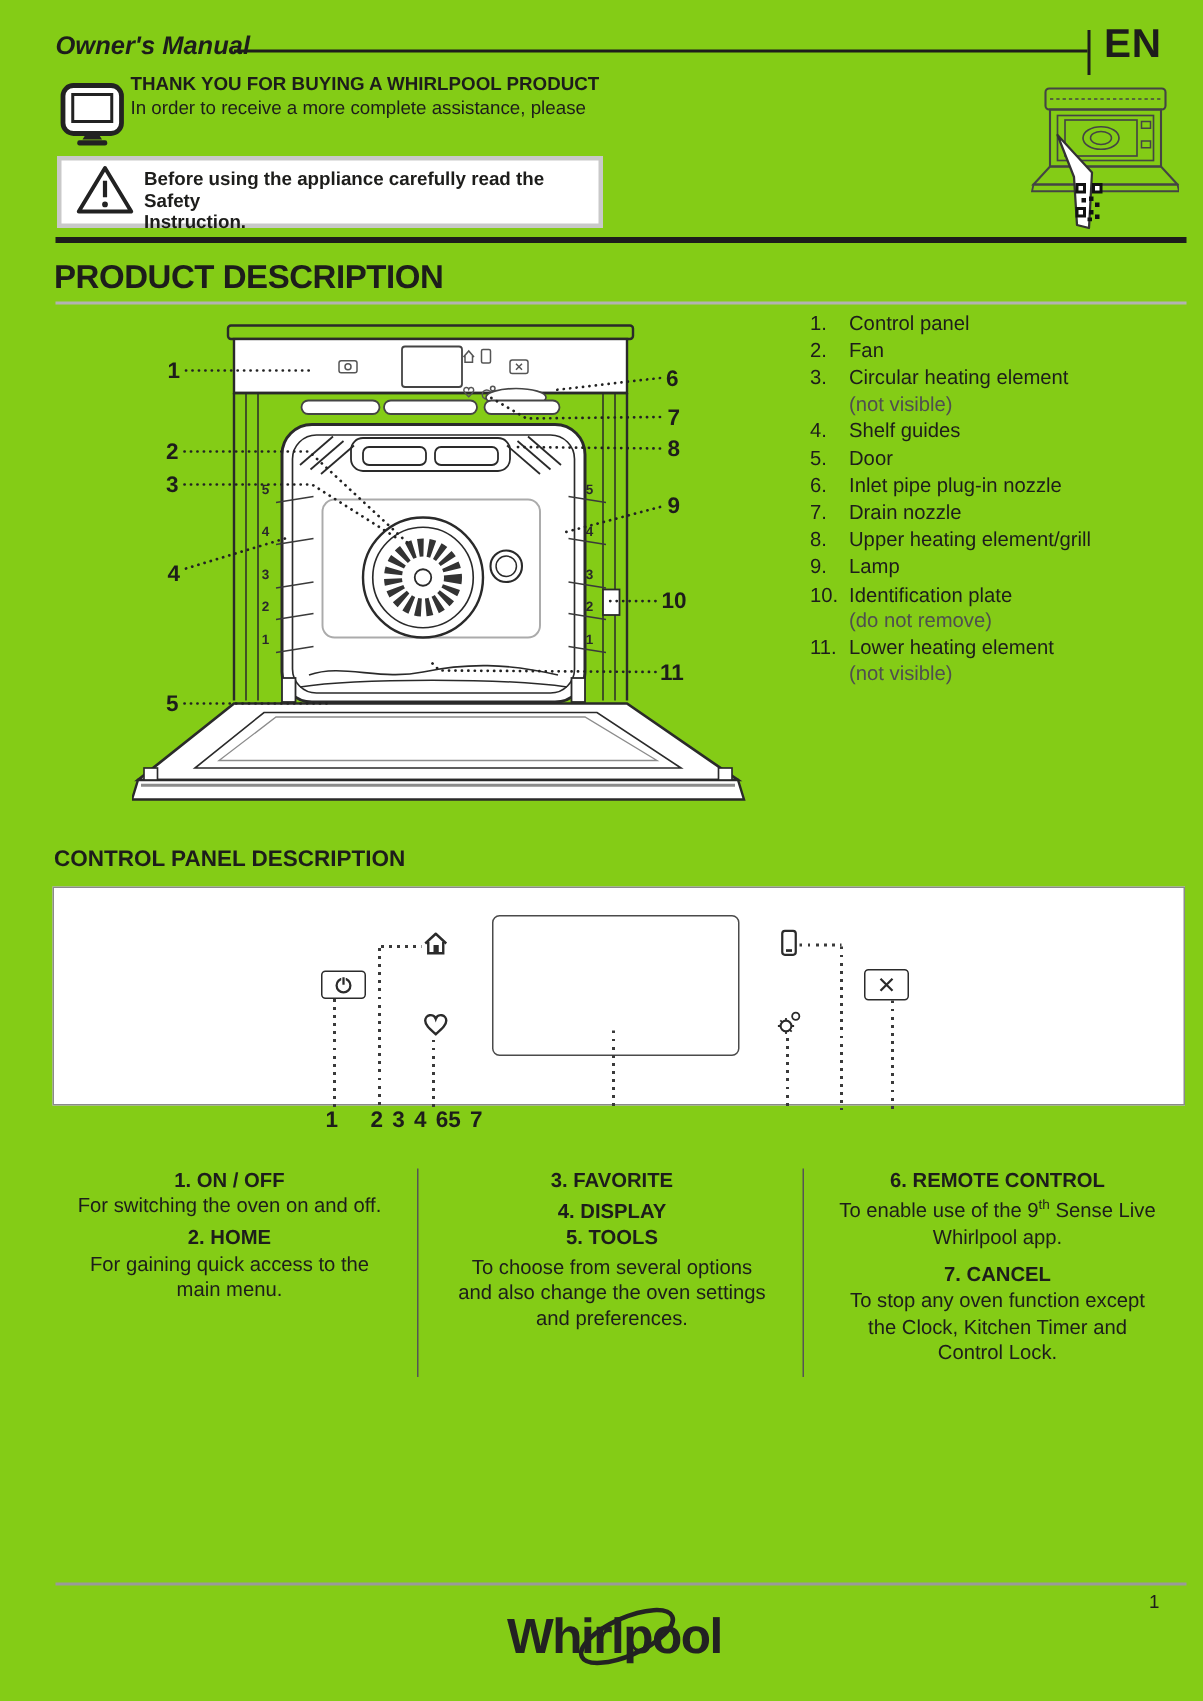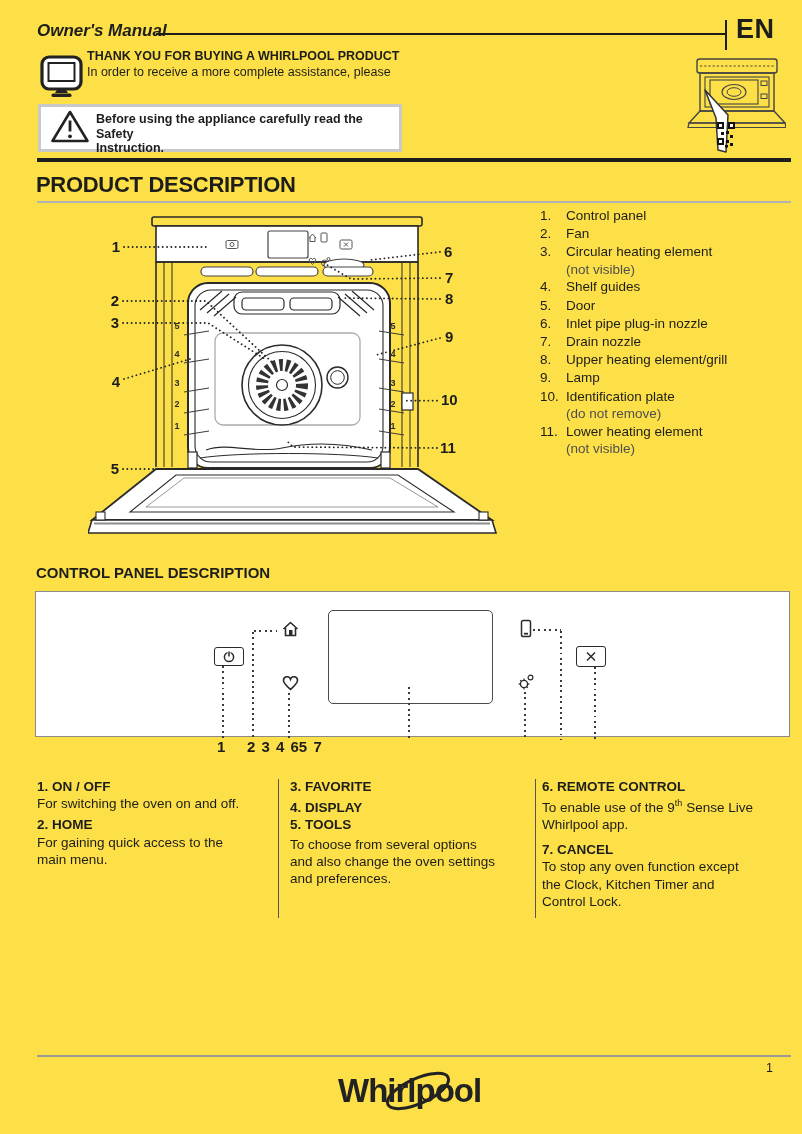--- a/index.html
+++ b/index.html
@@ -1,16 +1,16 @@
 <!DOCTYPE html>
 <html><head>
 <meta charset="utf-8">
 <style>
   html,body{margin:0;padding:0;background:#fff;}
-  .page{position:relative;width:802px;height:1134px;background:#fde047;overflow:hidden;
+  .page{position:relative;width:802px;height:1134px;background:#84cc16;overflow:hidden;
         font-family:"Liberation Sans",sans-serif;color:#1d1d1b;}
   .abs{position:absolute;}
   .pre{white-space:pre-line;}
   .b{font-weight:bold;}
 
   
   .owners{left:37px;top:21px;font-style:italic;font-weight:bold;font-size:17px;}
   .hrule1{left:156px;top:33px;width:569px;height:2px;background:#1d1d1b;}
   .vtick{left:725px;top:20px;width:2px;height:30px;background:#1d1d1b;}
   .lang{left:736px;top:14px;font-weight:bold;font-size:27px;letter-spacing:0.5px;}
@@ -40,21 +40,21 @@
   .dv{position:absolute;width:1.9px;background:repeating-linear-gradient(#3a3a3a 0 1.9px,transparent 1.9px 5.4px);}
   .dh{position:absolute;height:1.9px;background:repeating-linear-gradient(to right,#3a3a3a 0 1.9px,transparent 1.9px 5.4px);}
   .fig-num{position:absolute;font-weight:bold;font-size:15px;}
   .cluster{word-spacing:2px;}
 
   
   .div1{left:278px;top:779px;width:1.2px;height:139px;background:#555;}
   .div2{left:535px;top:779px;width:1.2px;height:139px;background:#555;}
   .legcol{font-size:13.5px;line-height:17.2px;}
   .leg-title{font-weight:bold;}
-  .leg-entry{margin-bottom:4px;}
+  .leg-entry{margin-bottom:4px;text-align:center;}
   .leg-body{white-space:pre-line;}
   .sup{vertical-align:super;font-size:9px;}
 
   
   .footrule{left:37px;top:1055px;width:754px;height:1.5px;background:#9a9a9a;}
   .pagenum{left:766px;top:1061px;font-size:12.5px;}
 </style>
 </head>
 <body>
 

